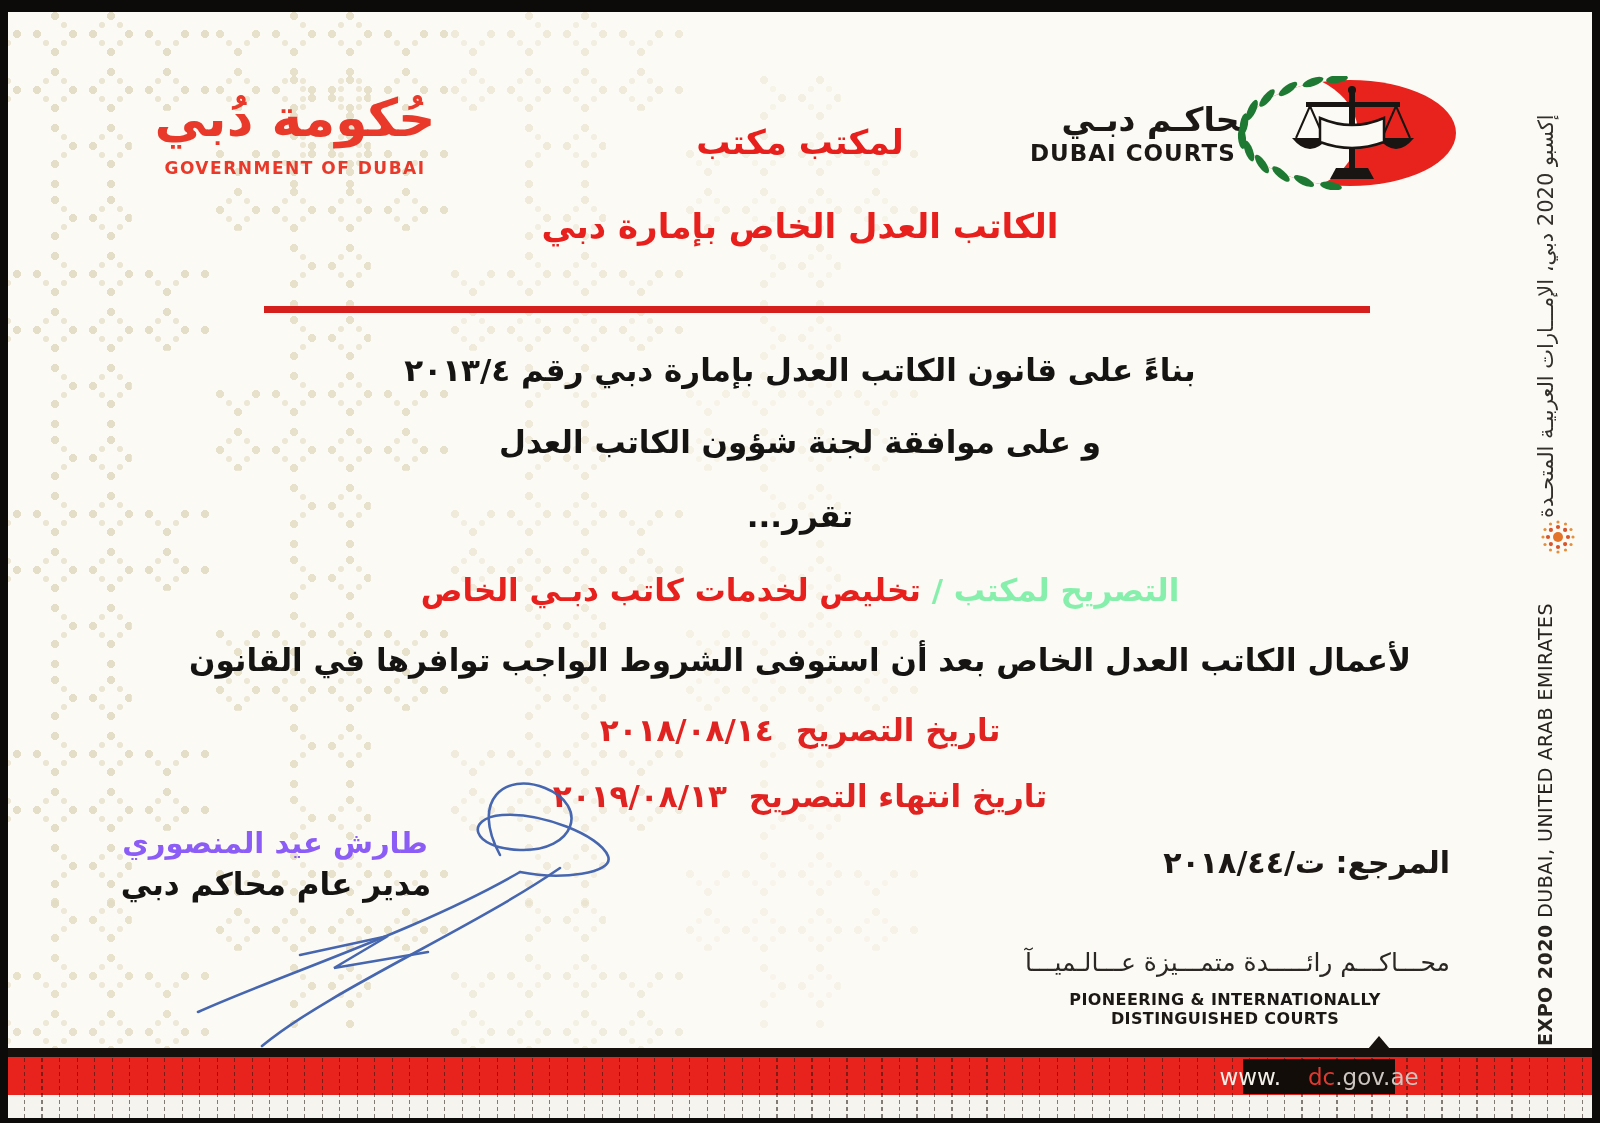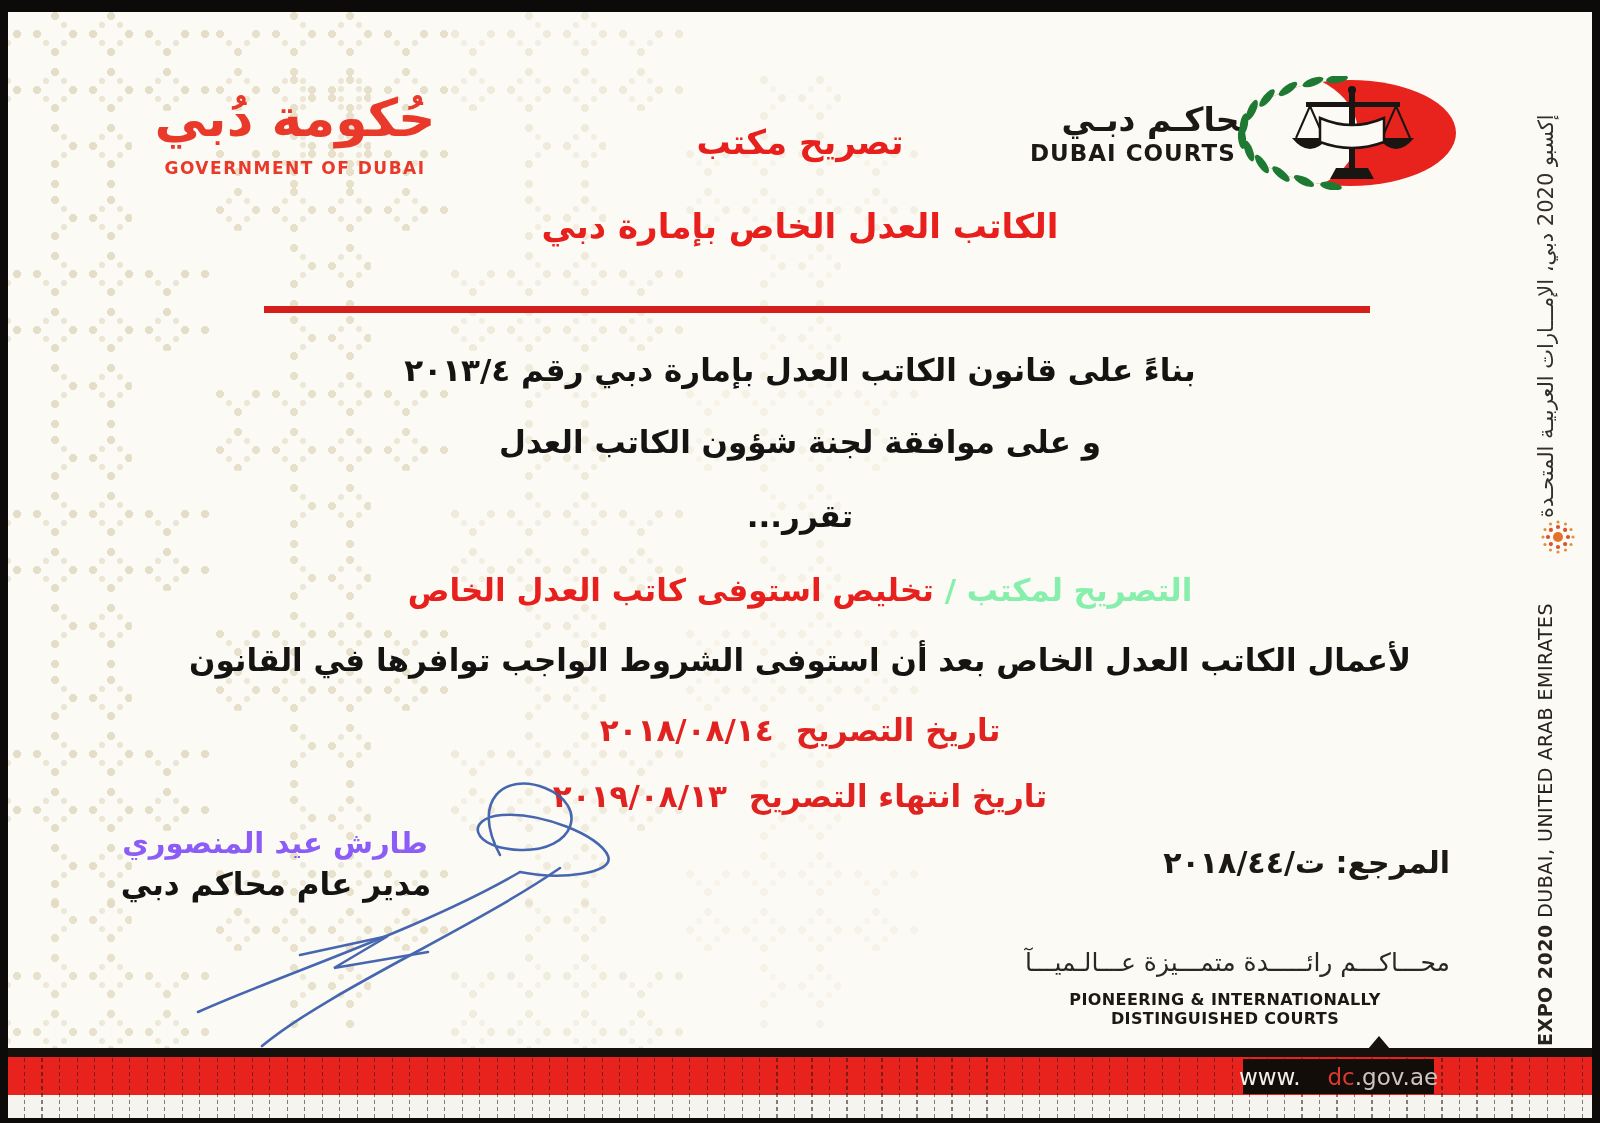--- a/index.html
+++ b/index.html
@@ -59,21 +59,21 @@
   #strip-en b{font-weight:bold;letter-spacing:.5px;}
   
   #black-rule{left:8px;top:1048px;width:1584px;height:9px;background:#16110d;}
   #red-band{left:8px;top:1057px;width:1584px;height:38px;background:#e8231d;}
   #white-band{left:8px;top:1095px;width:1584px;height:23px;background:#f6f4ee;}
   #ticks{left:8px;top:1057px;width:1584px;height:61px;
     background-image:repeating-linear-gradient(90deg,transparent 0 16px,rgba(35,25,18,.55) 16px 17.5px);
     -webkit-mask-image:repeating-linear-gradient(0deg,#000 0 4px,transparent 4px 7px);
     mask-image:repeating-linear-gradient(0deg,#000 0 4px,transparent 4px 7px);}
   #bottom-edge{left:0;top:1118px;width:1600px;height:5px;background:#0d0b09;}
-  #www-box{left:1243px;top:1059px;width:191px;height:35px;background:#130d09;color:#f3efe9;
+  #www-box{left:1243px;top:1059px;width:152px;height:35px;background:#130d09;color:#f3efe9;
            display:flex;align-items:center;justify-content:center;font-size:23px;}
   #www-box .dc{color:#e0392f;margin-left:27px;}
   #www-box .rest{color:#ccc5c0;}
   #www-arrow{left:1368px;top:1036px;width:0;height:0;border-left:11px solid transparent;
              border-right:11px solid transparent;border-bottom:13px solid #18120e;}
   
   #edge-top{left:0;top:0;width:1600px;height:12px;background:#0d0b09;}
   #edge-left{left:0;top:0;width:8px;height:1123px;background:#0d0b09;}
   #edge-right{left:1592px;top:0;width:8px;height:1123px;background:#0d0b09;}
 </style>
@@ -139,29 +139,29 @@
       <rect x="74" y="26" width="94" height="5" stroke="none"></rect>
       <path d="M78 30 L64 62 M78 30 L92 62" fill="none" stroke-width="2"></path>
       <path d="M60 62 Q78 84 96 62 Z" stroke="none"></path>
       <path d="M164 30 L150 62 M164 30 L178 62" fill="none" stroke-width="2"></path>
       <path d="M146 62 Q164 84 182 62 Z" stroke="none"></path>
       <path d="M104 92 L136 92 L142 103 L98 103 Z" stroke="none"></path>
       <path d="M88 42 Q120 56 152 42 L152 66 Q120 78 88 66 Z" fill="#fcfaf4" stroke-width="2.5"></path>
     </g>
   </svg>
 
-  <div class="abs ar cline title-line" style="top:122px">تصريح مكتب</div>
+  <div class="abs ar cline title-line" style="top:122px">لمكتب مكتب</div>
   <div class="abs ar cline title-line" style="top:206px">الكاتب العدل الخاص بإمارة دبي</div>
   <div class="abs" id="red-rule"></div>
 
   <div class="abs ar cline body-line" style="top:352px">بناءً على قانون الكاتب العدل بإمارة دبي رقم ٢٠١٣/٤</div>
   <div class="abs ar cline body-line" style="top:424px">و على موافقة لجنة شؤون الكاتب العدل</div>
   <div class="abs ar cline body-line" style="top:498px">تقرر...</div>
   <div class="abs ar cline body-line" style="top:572px">
-    <span class="blk">التصريح لمكتب / </span><span class="red">تخليص استوفى كاتب العدل الخاص</span>
+    <span class="blk">التصريح لمكتب / </span><span class="red">تخليص لخدمات كاتب دبـي الخاص</span>
   </div>
   <div class="abs ar cline body-line" style="top:642px">لأعمال الكاتب العدل الخاص بعد أن استوفى الشروط الواجب توافرها في القانون</div>
 
   <div class="abs date-line" style="top:712px">
     <span class="val">٢٠١٨/٠٨/١٤</span>
     <span class="ar">تاريخ التصريح</span>
   </div>
   <div class="abs date-line" style="top:778px">
     <span class="val">٢٠١٩/٠٨/١٣</span>
     <span class="ar">تاريخ انتهاء التصريح</span>

